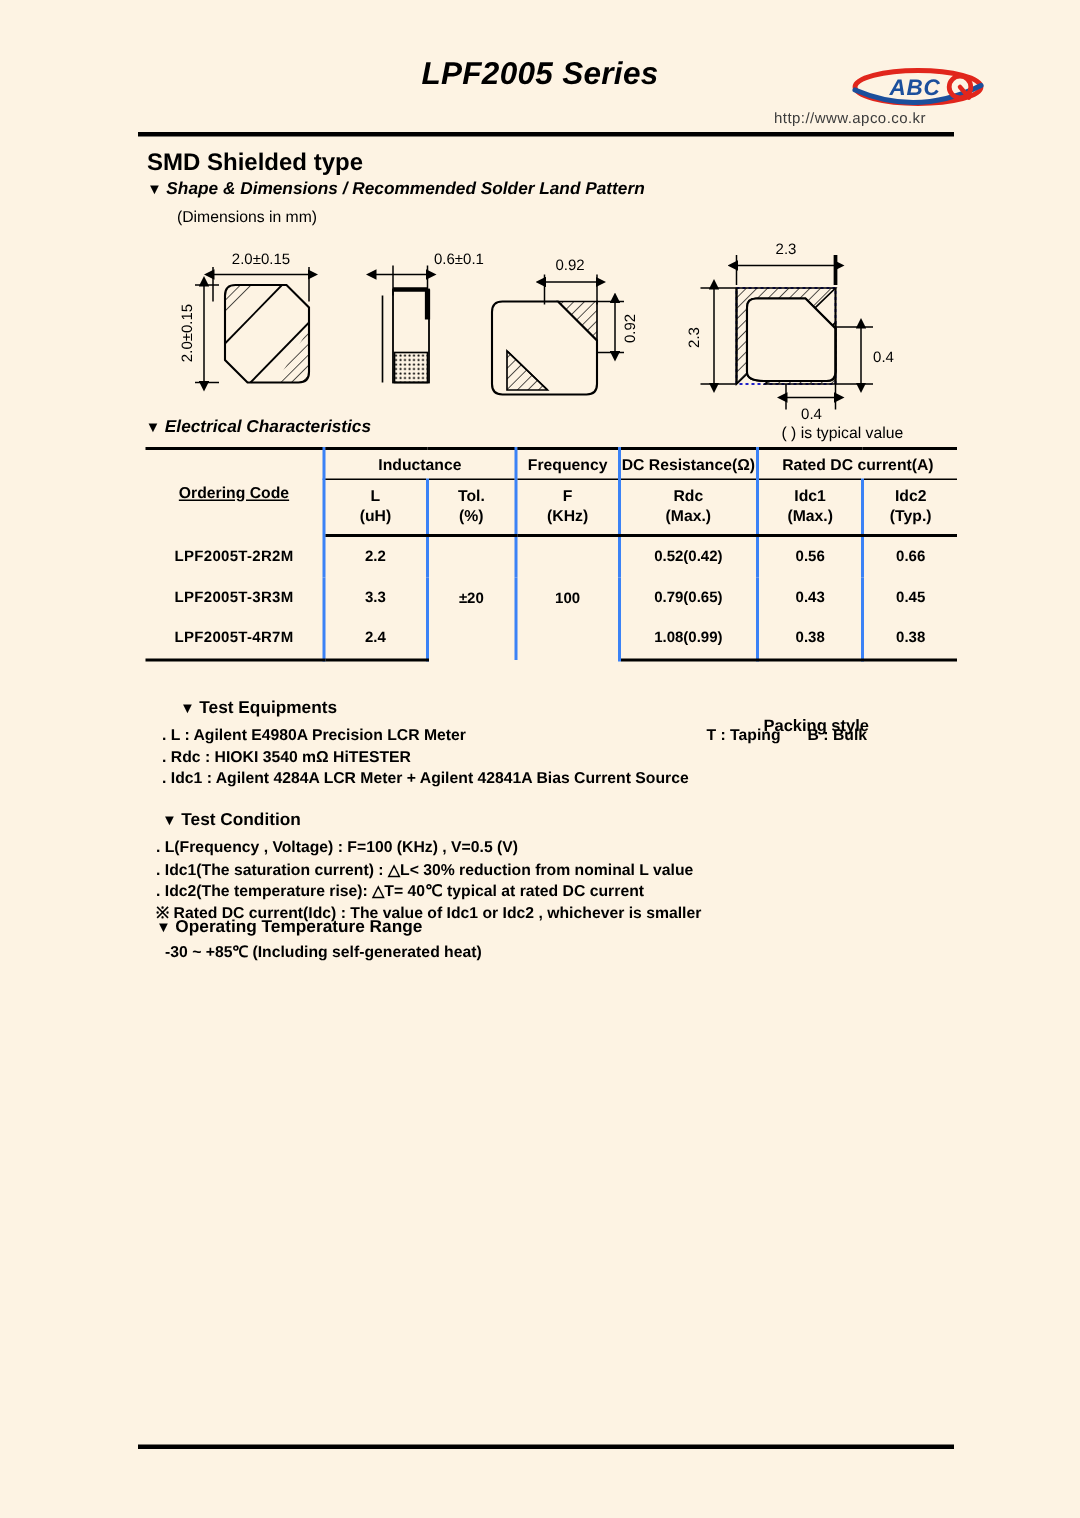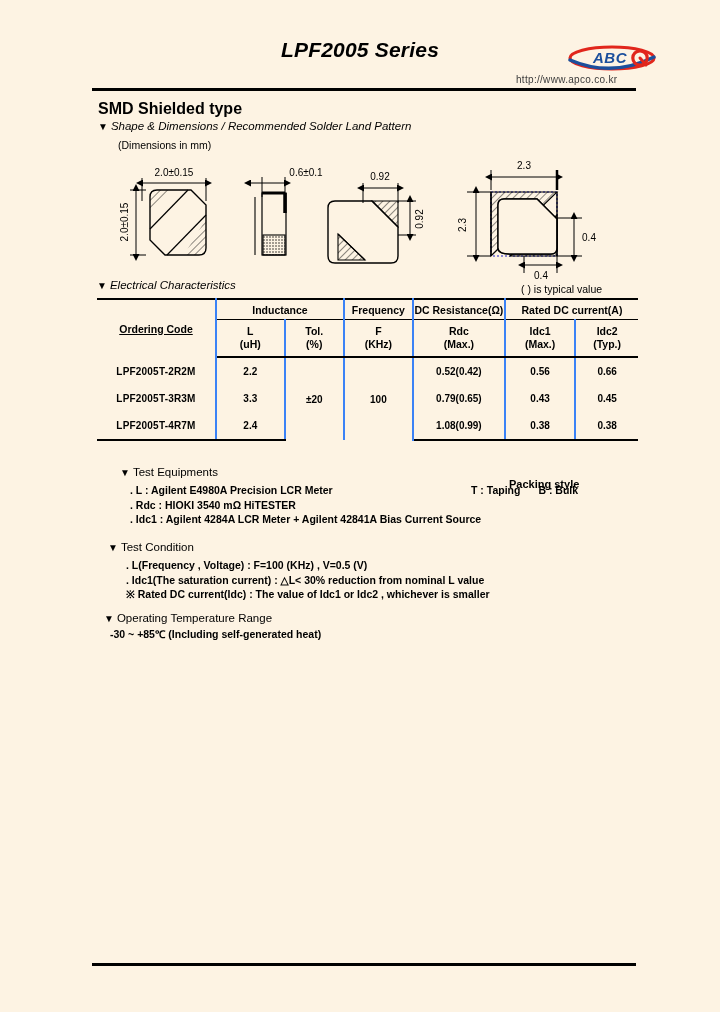--- a/index.html
+++ b/index.html
@@ -66,21 +66,21 @@
   .smd-type {
     position: absolute;
     left: 98px;
     top: 100px;
     font-size: 16px;
     font-weight: bold;
   }
   .sec-head {
     position: absolute;
     font-size: 11.5px;
-    font-weight: normal;
+    font-weight: bold;
     white-space: nowrap;
   }
   .sec-head.ital { font-style: italic; }
   .tri { font-size: 10px; margin-right: 3px; }
 
   .dims-note {
     position: absolute;
     left: 118px;
     top: 139px;
     font-size: 10.5px;
@@ -127,21 +127,21 @@
   table.ec .thick-bot { border-bottom: 2.5px solid #000; }
   table.ec .thin-bot { border-bottom: 1px solid #000; }
   .h-group { height: 19px; font-size: 10.5px; }
   .h-sub   { height: 36px; font-size: 10.5px; line-height: 13px; }
   .ord-cell{ font-size: 10.5px; }
   td.data  { height: 27px; font-size: 10px; }
   td.code  { font-size: 10px; letter-spacing: .2px; }
 
   
   .blk { position: absolute; font-size: 10.5px; white-space: nowrap; }
-  .blk .ln { display: block; line-height: 14.5px; font-weight: bold; margin-left: 22px; }
+  .blk .ln { display: block; line-height: 14.5px; font-weight: bold; }
 
   .pack-title {
     position: absolute;
     left: 509px;
     top: 466px;
     font-size: 11px;
     font-weight: bold;
     margin-top: 12px;
   }
   .pack-opts {
@@ -376,20 +376,21 @@
 <div class="pack-opts">
   <span>T : Taping</span><span class="gap"></span><span>B : Bulk</span>
 </div>
 
 <div class="sec-head" style="left:108px; top:541px;">
   <span class="tri">▼</span><span>Test Condition</span>
 </div>
 <div class="blk" style="left:104px; top:558px;">
   <span class="ln">. L(Frequency , Voltage) : F=100 (KHz) , V=0.5 (V)</span>
   <span class="ln">. Idc1(The saturation current) : △L&lt; 30% reduction from nominal L value</span>
+  <span class="ln">. Idc2(The temperature rise): △T= 40℃ typical at rated DC current</span>
   <span class="ln">※ Rated DC current(Idc) : The value of Idc1 or Idc2 , whichever is smaller</span>
 </div>
 
 <div class="sec-head" style="left:104px; top:612px;">
   <span class="tri">▼</span><span>Operating Temperature Range</span>
 </div>
 <div class="otr-val">-30 ~ +85℃ (Including self-generated heat)</div>
 
 <div class="rule-bottom"></div>
 

